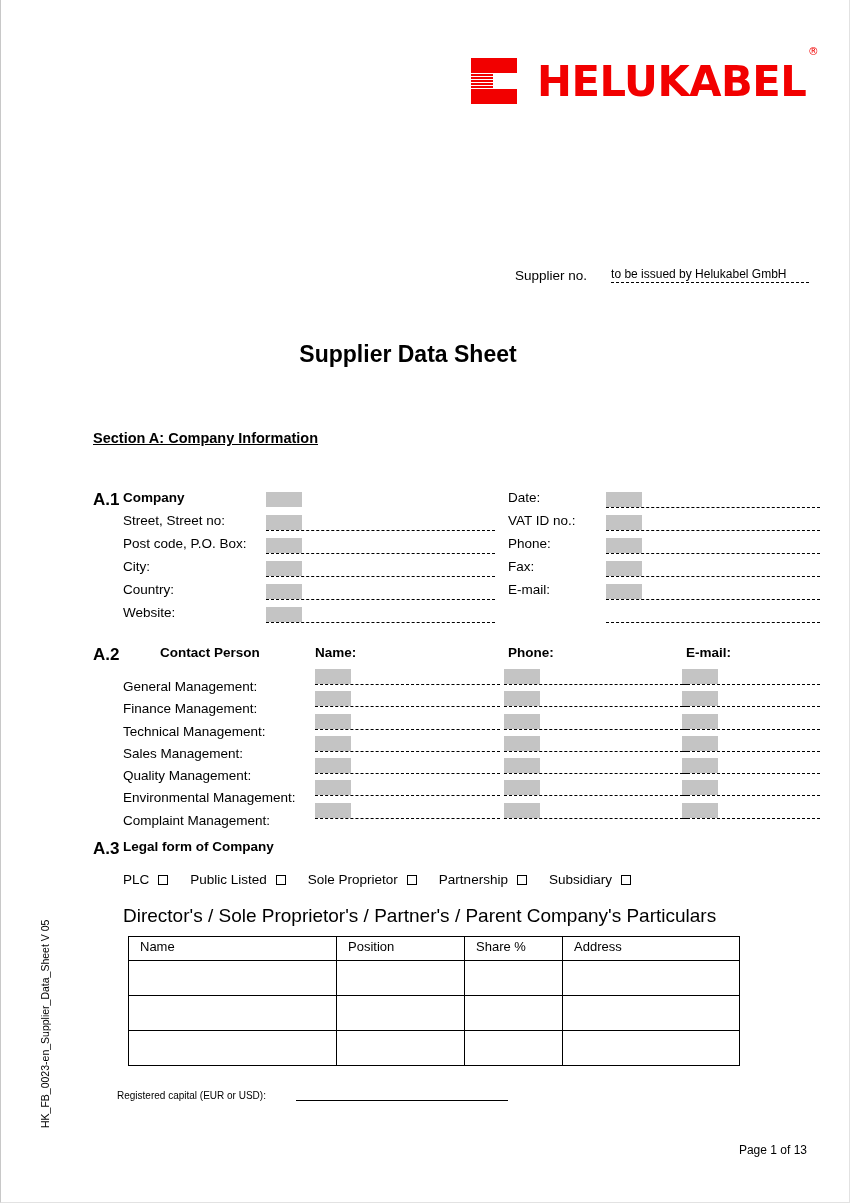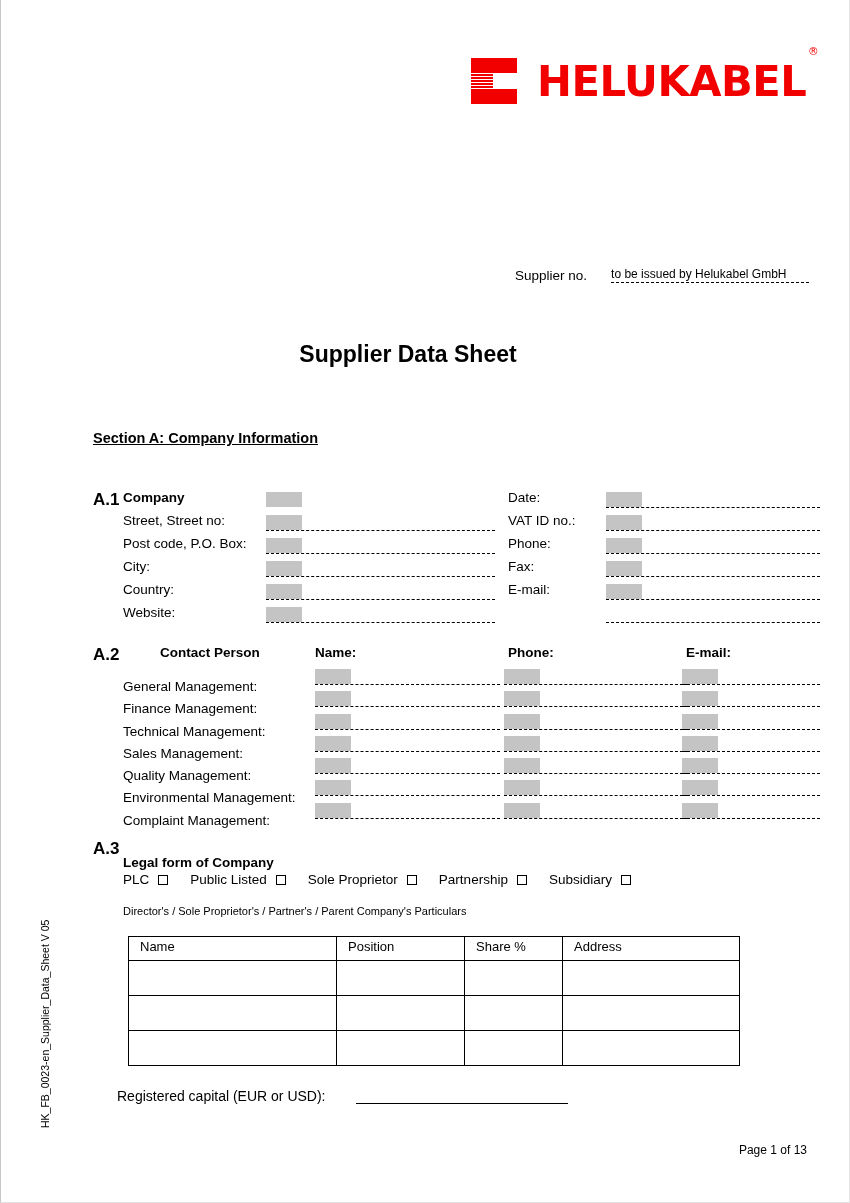--- a/index.html
+++ b/index.html
@@ -160,21 +160,21 @@
   .a2-row .d1 { position: absolute; left: 222px; right: 323px; top: 17px; }
   .a2-row .b2 { position: absolute; left: 411px; top: 2px; }
   .a2-row .d2 { position: absolute; left: 411px; right: 135px; top: 17px; }
   .a2-row .b3 { position: absolute; left: 589px; top: 2px; }
   .a2-row .d3 { position: absolute; left: 589px; right: 3px; top: 17px; }
 
   
   .a3 { position: absolute; left: 92px; top: 839px; width: 730px; }
   .a3-head { position: relative; height: 34px; }
   .a3-head .num { position: absolute; left: 0; top: 0; }
-  .a3-head .sec-title { position: absolute; left: 30px; top: 16px; }
+  .a3-head .sec-title { position: absolute; left: 30px; top: 0; }
 
   .legal-options {
     position: absolute;
     left: 30px;
     top: 33px;
     display: flex;
     align-items: center;
     font-size: 13.5px;
     white-space: nowrap;
   }
@@ -187,21 +187,21 @@
     border: 1.3px solid #000;
     margin-right: 22px;
     box-sizing: border-box;
   }
   .legal-options .opt:last-child .chk { margin-right: 0; }
 
   .particulars {
     position: absolute;
     left: 30px;
     top: 66px;
-    font-size: 11px;
+    font-size: 19px;
     text-align: right;
   }
 
   
   .tbl {
     position: absolute;
     left: 127px;
     top: 936px;
     width: 612px;
     border-collapse: collapse;
@@ -220,21 +220,21 @@
   .c-pos { width: 105px; }
   .c-share { width: 75px; }
 
   
   .reg-cap {
     position: absolute;
     left: 116px;
     top: 1088px;
     display: flex;
     align-items: flex-end;
-    font-size: 14px;
+    font-size: 10px;
   }
   .reg-cap-line {
     margin-left: 30px;
     width: 212px;
     border-bottom: 1.3px solid #000;
     height: 12px;
   }
 
   
   .side-id {

